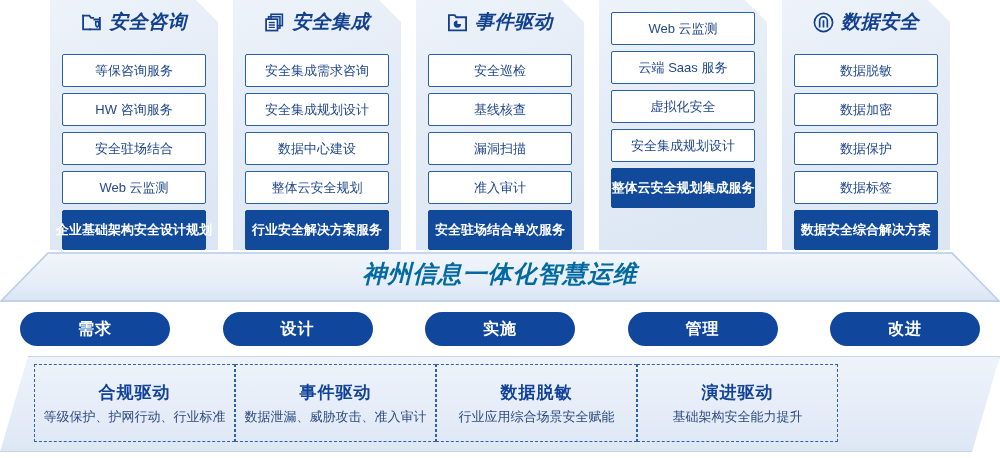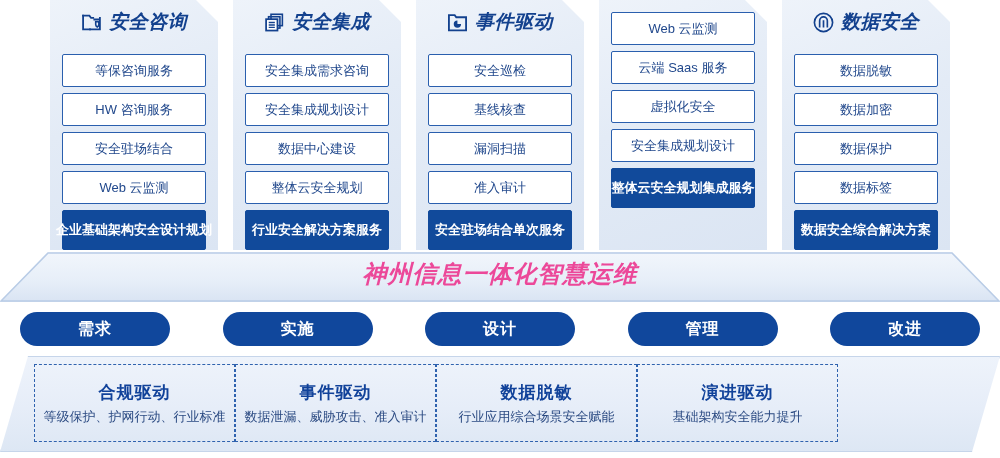--- a/index.html
+++ b/index.html
@@ -123,21 +123,21 @@
     left: 0;
     top: 0;
     width: 1000px;
     height: 44px;
     display: flex;
     align-items: center;
     justify-content: center;
     font-size: 24px;
     font-weight: bold;
     font-style: italic;
-    color: #ec4899;
+    color: #0369a1;
     letter-spacing: 1px;
   }
 
   
   #phases {
     position: absolute;
     left: 0;
     top: 312px;
     width: 1000px;
     height: 34px;
@@ -312,22 +312,22 @@
   <div id="banner">
     <div class="shape"></div>
     <svg class="edge" viewBox="0 0 1000 50" preserveAspectRatio="none">
       <polygon points="48,1 952,1 999,49 1,49" fill="none" stroke="#b9cce6" stroke-width="1.6"></polygon>
     </svg>
     <div id="banner-text">神州信息一体化智慧运维</div>
   </div>
 
   <div id="phases">
     <div class="pill">需求</div>
+    <div class="pill">设计</div>
     <div class="pill">实施</div>
-    <div class="pill">设计</div>
     <div class="pill">管理</div>
     <div class="pill">改进</div>
   </div>
 
   <div id="drivers-wrap">
     <div id="drivers-bg"></div>
     <div id="drivers">
       <div class="driver">
         <div class="driver-title">合规驱动</div>
         <div class="driver-desc">等级保护、护网行动、行业标准</div>

